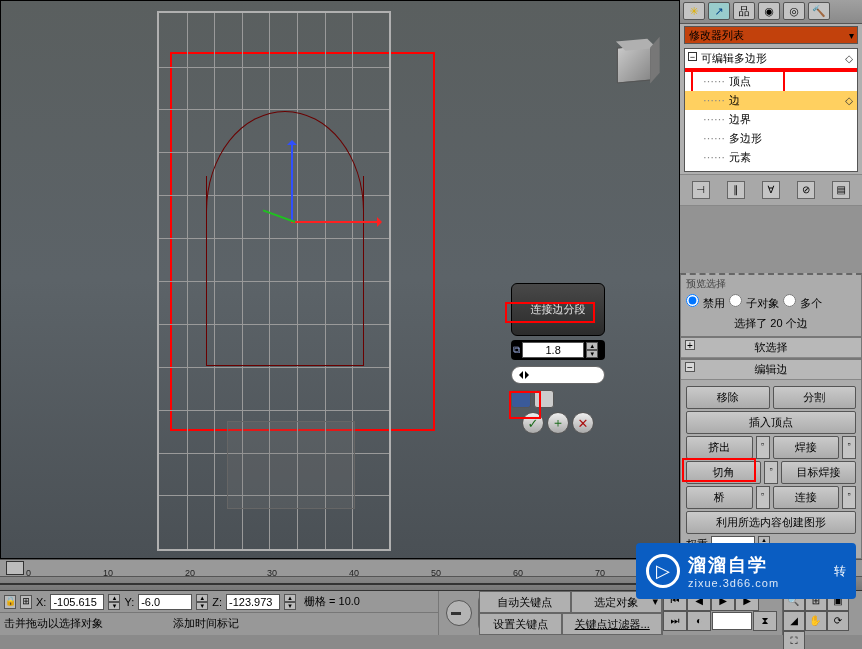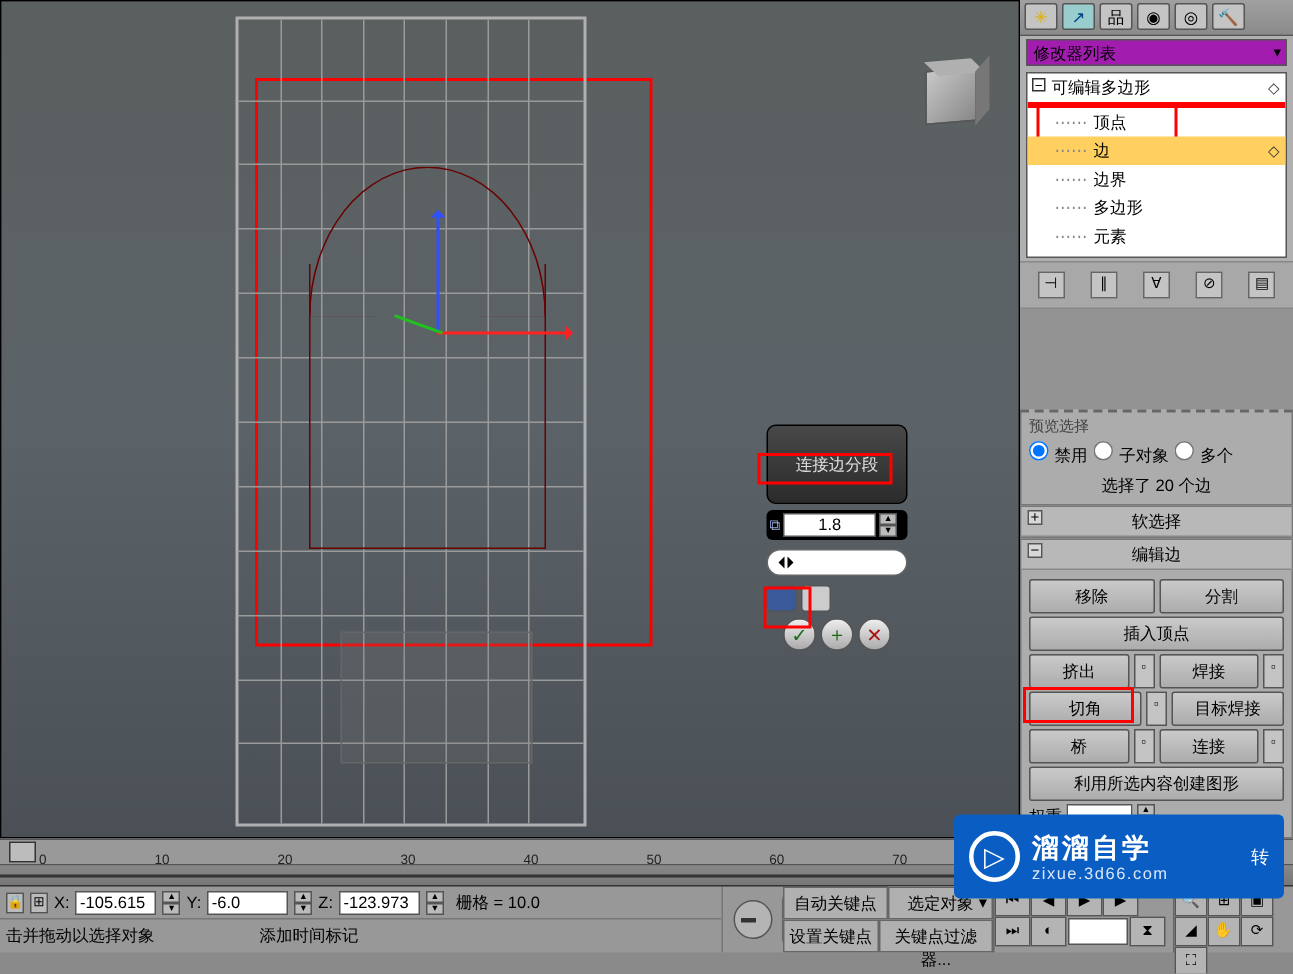--- a/index.html
+++ b/index.html
@@ -49,21 +49,21 @@
 
 
 .right { width: 182px; background: #b0b0b0; display:flex; flex-direction:column; }
 .tab-icons { height:24px; background:linear-gradient(#a0a0a0,#8a8a8a); display:flex; gap:3px; padding:2px 3px; border-bottom:1px solid #555; }
 .tab-icons .ti { width:22px; height:18px; background:#c4c4c4; border:1px solid #555; border-radius:2px; display:flex; align-items:center; justify-content:center; font-size:11px; }
 
 .name-row { padding:3px 4px; display:flex; gap:2px; }
 .name-row input { flex:1; height:18px; background:#fff; border:1px solid #555; padding:0 4px; font-size:11px; }
 .colorbox { width:16px; height:18px; background:#d8d8d8; border:1px solid #555; }
 
-.dd { margin:2px 4px; height:18px; background:#a21caf; border:1px solid #555; display:flex; align-items:center; padding:0 4px; font-size:11px; position:relative; }
+.dd { margin:2px 4px; height:18px; background:#c2410c; border:1px solid #555; display:flex; align-items:center; padding:0 4px; font-size:11px; position:relative; }
 .dd::after { content:"▾"; position:absolute; right:3px; font-size:10px; }
 
 .stack { margin:2px 4px; background:#fff; border:1px solid #555; height:124px; font-size:11px; overflow:hidden; }
 .stack-row { padding:2px 4px 2px 18px; display:flex; align-items:center; gap:4px; position:relative; }
 .stack-row.top { padding-left:4px; font-weight:normal; }
 .stack-row.sel { background:#ffd060; }
 .stack .expand { position:absolute; left:3px; top:3px; width:9px; height:9px; border:1px solid #333; background:#fff; font-size:9px; line-height:8px; text-align:center; }
 .stack .dash { color:#888; }
 .eye { margin-left:auto; font-size:10px; color:#333; }
 
@@ -107,21 +107,21 @@
 .coord-row .lk { width:12px; height:14px; border:1px solid #555; background:#bbb; font-size:9px; text-align:center; }
 .coord-row label { font-size:11px; }
 .coord-row input { width:54px; height:16px; background:#fff; border:1px solid #555; font-size:11px; padding:0 2px; }
 .grid-text { padding:0 4px; }
 .hint-row { height:20px; display:flex; align-items:center; padding:0 4px; gap:70px; }
 
 .keytool { width:40px; display:flex; align-items:center; justify-content:center; border-left:1px solid #777; }
 .keytool .key { width:26px; height:26px; border:1px solid #555; border-radius:50%; background:#b4b4b4; position:relative; }
 .keytool .key::after { content:""; position:absolute; width:10px; height:3px; background:#333; top:11px; left:4px; }
 
-.anim-col { width:141px; display:flex; flex-direction:column; border-left:1px solid #666;border-radius:11px; }
+.anim-col { width:184px; display:flex; flex-direction:column; border-left:1px solid #666;border-radius:11px; }
 .anim-col .r { display:flex; height:22px; }
 .anim-col .r > div { flex:1; border:1px solid #666; background:#b0b0b0; text-align:center; padding:3px 0; font-size:11px; }
 .anim-col .dd2 { flex:1; background:#fff; border:1px solid #555; font-size:11px; padding:2px 3px; position:relative; }
 .anim-col .dd2::after { content:"▾"; position:absolute; right:3px; }
 
 .play-col { width:120px; display:flex; flex-wrap:wrap; border-left:1px solid #666; align-content:flex-start; }
 .play-col .pb { width:24px; height:20px; border:1px solid #555; background:#b4b4b4; text-align:center; font-size:10px; line-height:18px; }
 
 .nav-col { width:80px; display:flex; flex-wrap:wrap; border-left:1px solid #666; }
 .nav-col .nb { width:22px; height:20px; border:1px solid #555; background:#b4b4b4; text-align:center; font-size:10px; line-height:18px; }
@@ -378,21 +378,21 @@
       <div class="key"></div>
     </div>
 
   <div class="anim-col">
     <div class="r">
       <div>自动关键点</div>
       <div class="dd2"><span>选定对象</span></div>
     </div>
     <div class="r">
       <div>设置关键点</div>
-      <div style="flex:1.2;">关键点过滤器...</div>
+      <div style="flex:1.2;text-decoration:underline;">关键点过滤器...</div>
     </div>
   </div>
 
   <div class="play-col">
     <div class="pb">⏮</div>
     <div class="pb">◀</div>
     <div class="pb">▶</div>
     <div class="pb">▶</div>
     <div class="pb">⏭</div>
     <div class="pb">◐</div>

